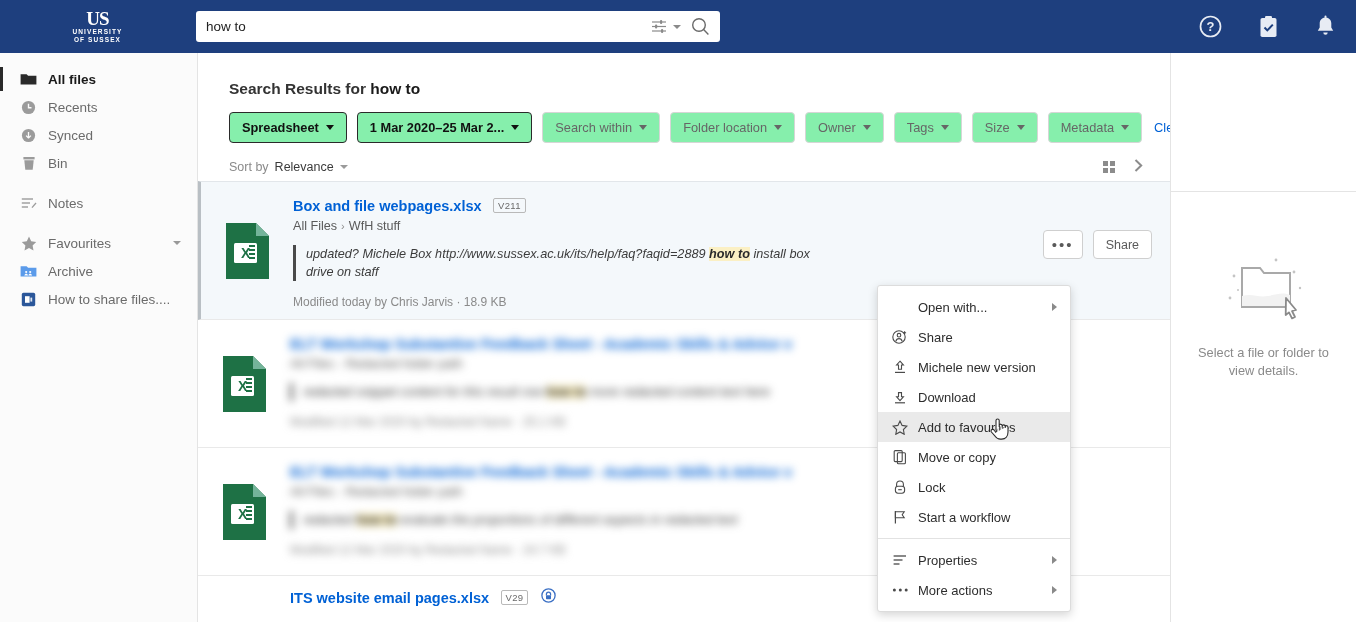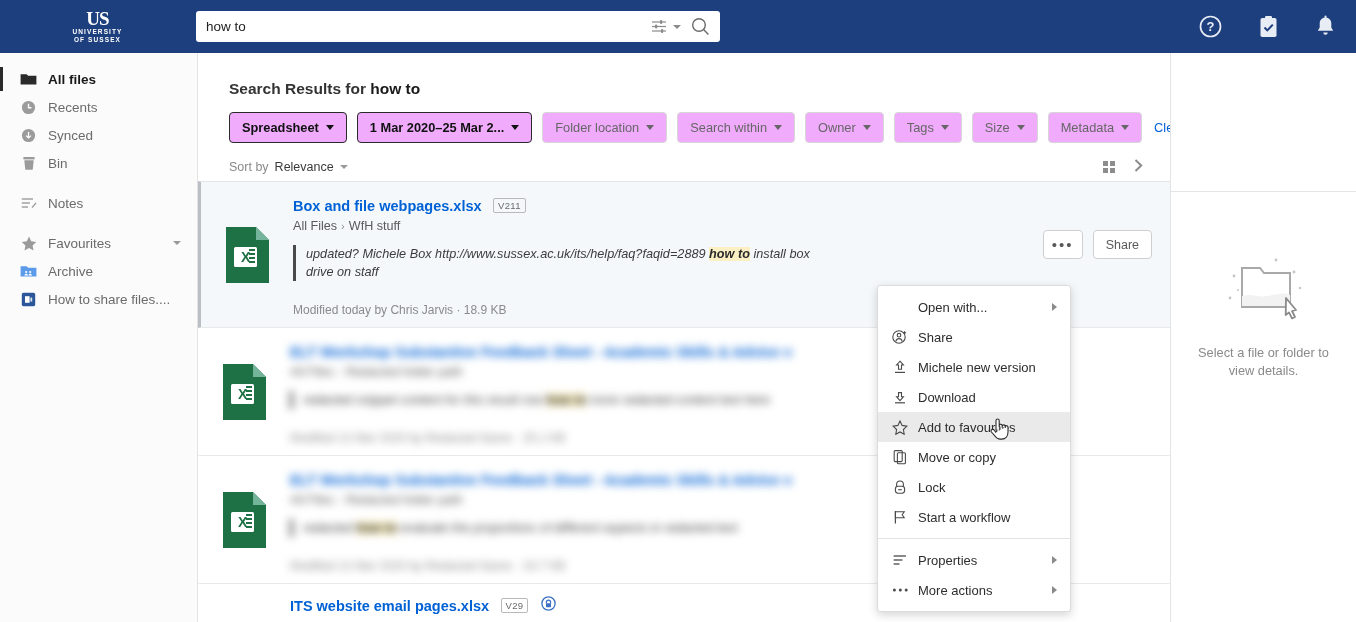--- a/index.html
+++ b/index.html
@@ -59,21 +59,21 @@
   .side-caret { position: absolute; right: 16px; width: 0; height: 0;
     border-left: 4px solid transparent; border-right: 4px solid transparent; border-top: 4px solid #999; }
 
   
   .main { position: absolute; left: 198px; top: 53px; width: 972px; height: 569px; background: #fff; overflow: hidden; }
   .page-title { font-size: 15.5px; color: #333; padding: 27px 0 0 31px; font-weight: bold; }
   .page-title b { color: #1a1a1a; }
 
   .filters { display: flex; align-items: center; gap: 10px; padding: 14px 0 0 31px; flex-wrap: nowrap; }
   .chip {
-    height: 31px; border: 1px solid #d6d6d6; border-radius: 4px; background: #f0abfc;
+    height: 31px; border: 1px solid #d6d6d6; border-radius: 4px; background: #86efac;
     display: flex; align-items: center; gap: 7px; padding: 0 12px;
     font-size: 12.8px; color: #666; cursor: pointer; white-space: nowrap;
   }
   .chip.on { border: 1.5px solid #2a2a2a; color: #111; font-weight: bold; }
   .chip .cv { width: 0; height: 0; border-left: 4px solid transparent; border-right: 4px solid transparent; border-top: 5px solid currentColor; }
   .clear-filters { font-size: 12.8px; color: #0061d5; cursor: pointer; white-space: nowrap; margin-left: 2px; }
 
   .sortrow { display: flex; align-items: center; padding: 16px 0 0 31px; position: relative; height: 32px; }
   .sortby-lbl { font-size: 12.5px; color: #8a8a8a; }
   .sortby-val { font-size: 12.5px; color: #3a3a3a; margin-left: 6px; }
@@ -98,21 +98,21 @@
     color: #6a6a6a; padding: 1px 4px; line-height: 11px; letter-spacing: .3px; text-align: right;
   }
   .lock-badge { display: inline-block; vertical-align: middle; margin-left: 8px; }
   .breadcrumb { font-size: 12.6px; color: #5a5a5a; margin-top: 5px; }
   .breadcrumb .sep { color: #8d8d8d; margin: 0 4px; font-size: 11px; }
   .snippet {
     margin-top: 12px; border-left: 3px solid #4a4a4a; padding-left: 10px;
     font-size: 12.7px; font-style: italic; color: #3c3c3c; line-height: 18px; max-width: 530px;
   }
   .snippet mark { background: #fbf0c4; color: #2a2a2a; font-weight: bold; font-style: italic; }
-  .meta { margin-top: 22px; font-size: 12px; color: #8a8a8a; }
+  .meta { margin-top: 14px; font-size: 12px; color: #8a8a8a; }
   .row-actions { position: absolute; right: 18px; top: 48px; display: flex; gap: 10px; }
   .btn {
     height: 29px; min-width: 38px; border: 1px solid #cfcfcf; border-radius: 4px; background: #fff;
     display: flex; align-items: center; justify-content: center; font-size: 12.5px; color: #5a5a5a;
     cursor: pointer; padding: 0 12px;
   }
   .btn.icon-only { padding: 0; width: 40px; letter-spacing: 2px; font-size: 15px; line-height: 1; }
   .blurred { filter: blur(4.2px); user-select: none; }
 
   
@@ -306,25 +306,25 @@
     <div class="filters">
       <div class="chip on">
         <span>Spreadsheet</span>
           <span class="cv"></span>
       </div>
       <div class="chip on">
         <span>1 Mar 2020–25 Mar 2...</span>
           <span class="cv"></span>
       </div>
       <div class="chip">
+        <span>Search within</span>
+          <span class="cv"></span>
+      </div>
+      <div class="chip">
         <span>Folder location</span>
-          <span class="cv"></span>
-      </div>
-      <div class="chip">
-        <span>Search within</span>
           <span class="cv"></span>
       </div>
       <div class="chip">
         <span>Owner</span>
           <span class="cv"></span>
       </div>
       <div class="chip">
         <span>Tags</span>
           <span class="cv"></span>
       </div>

